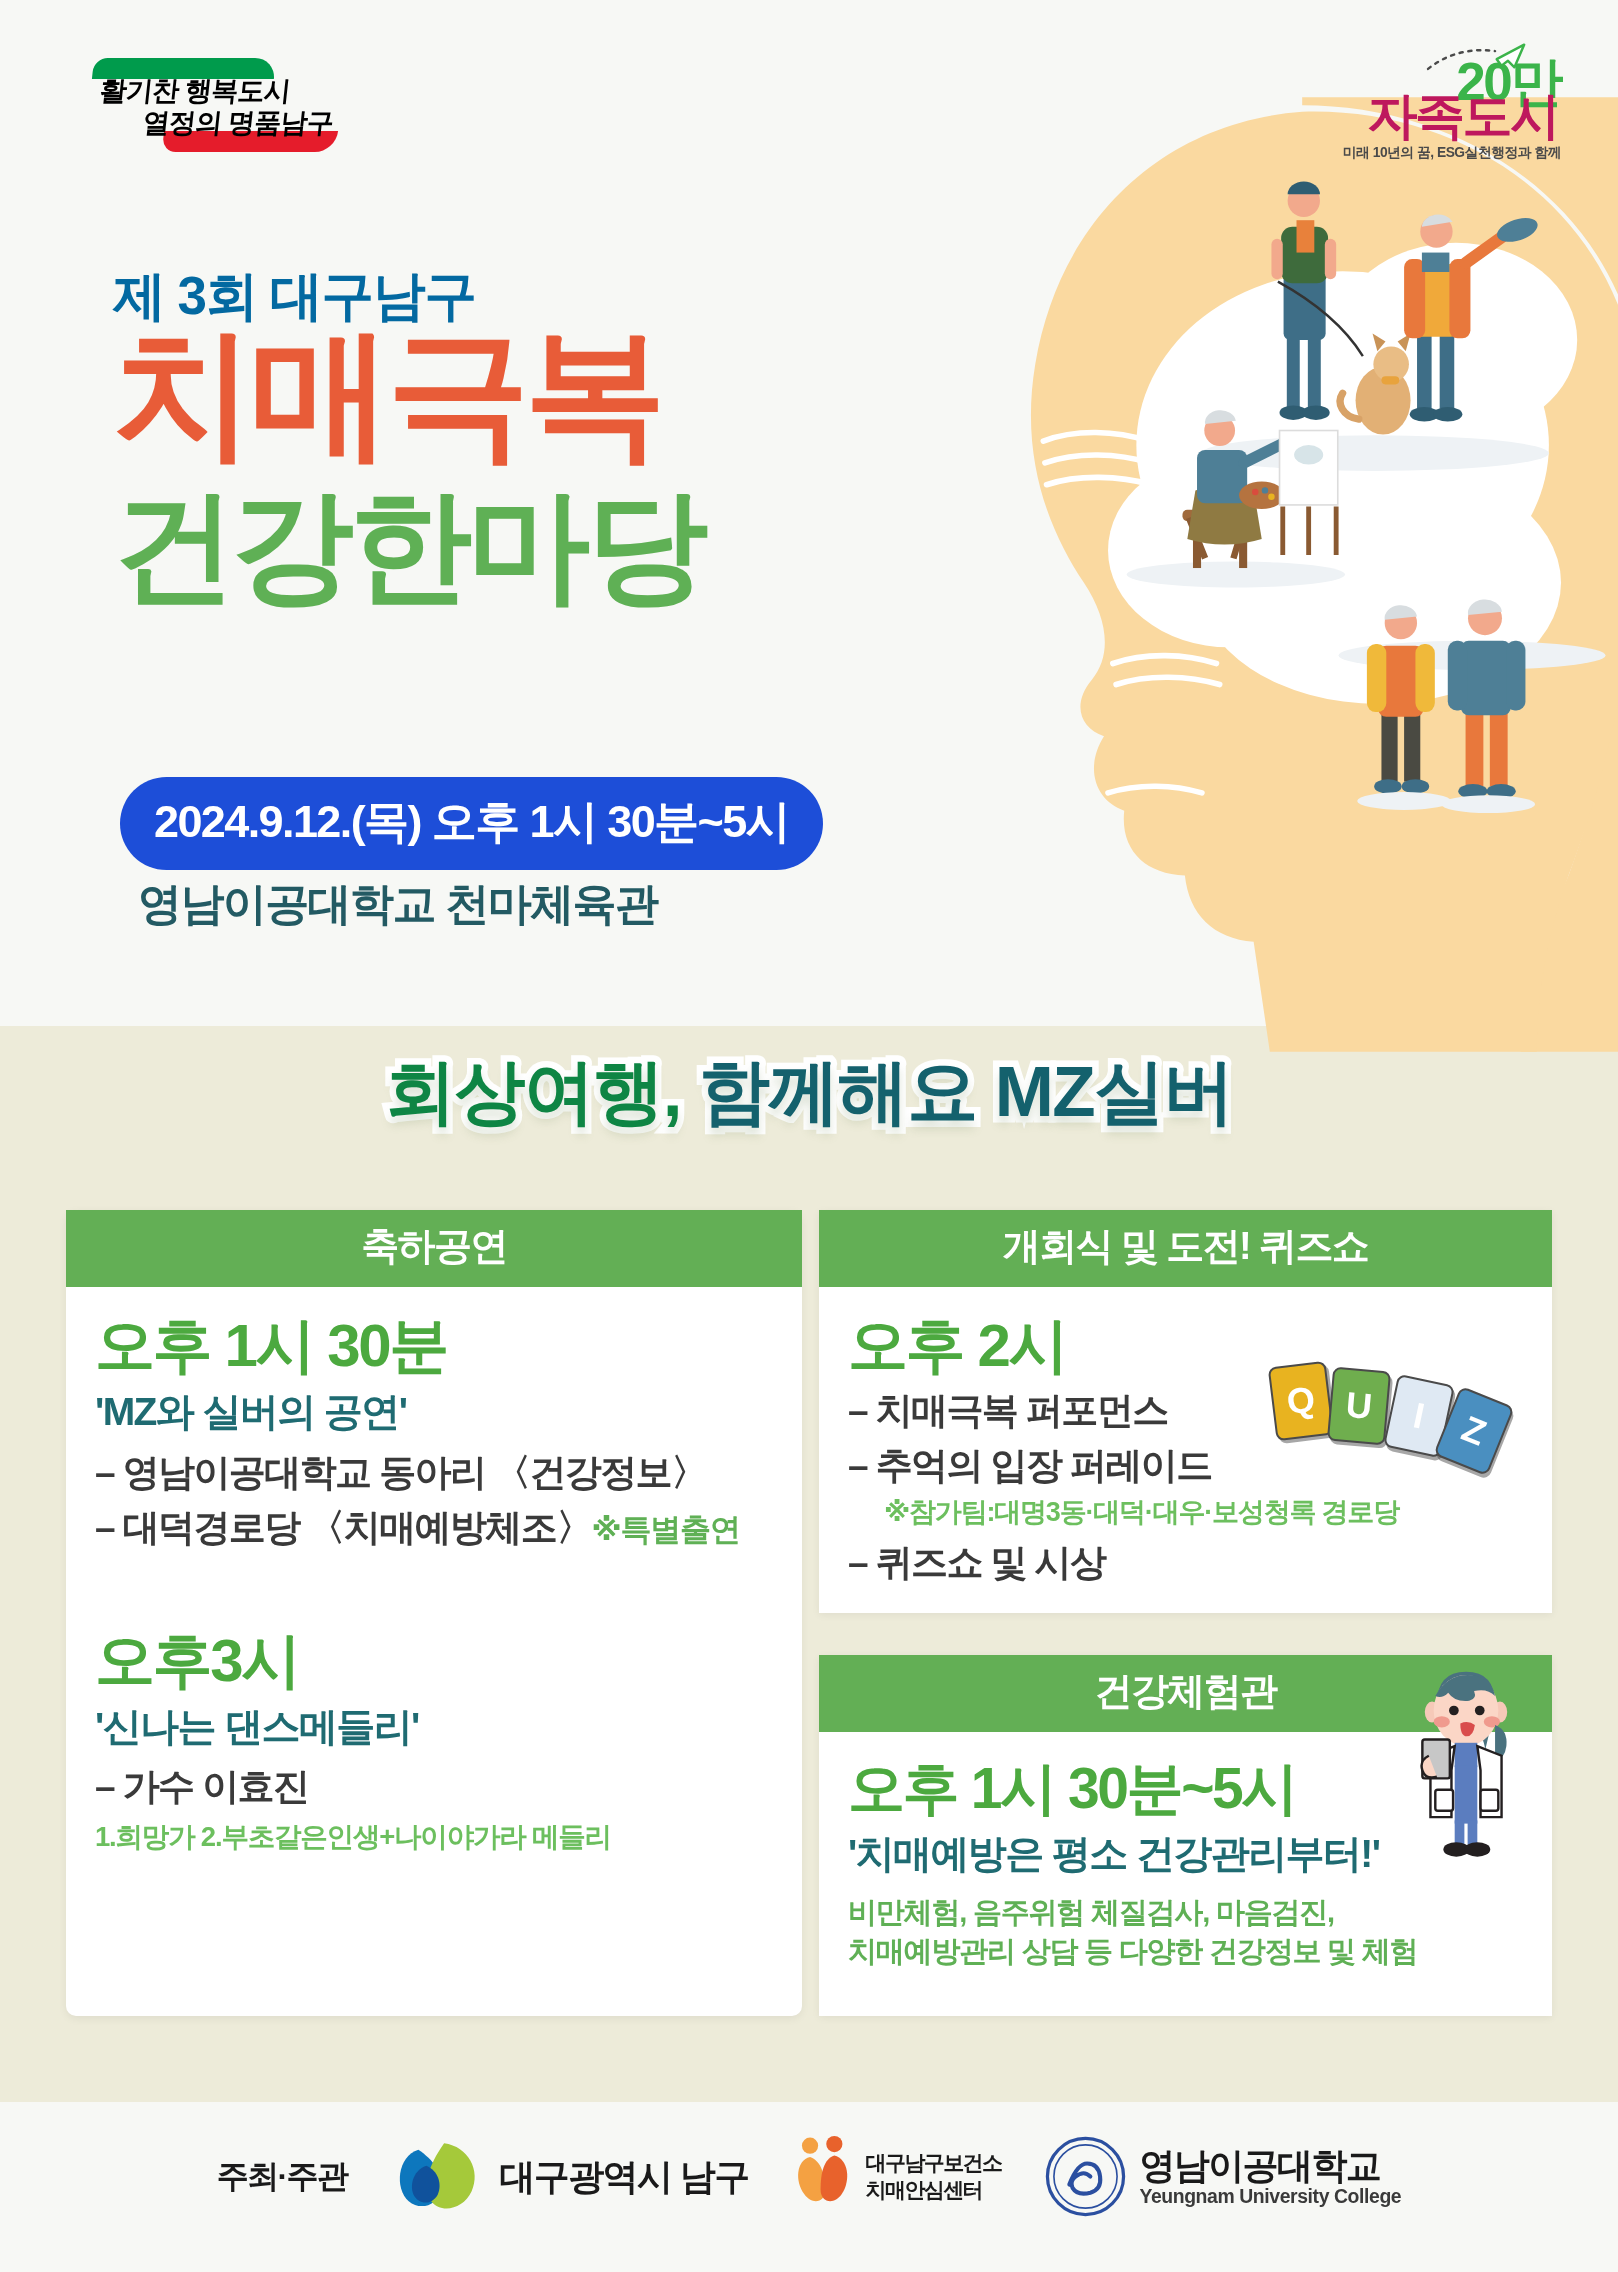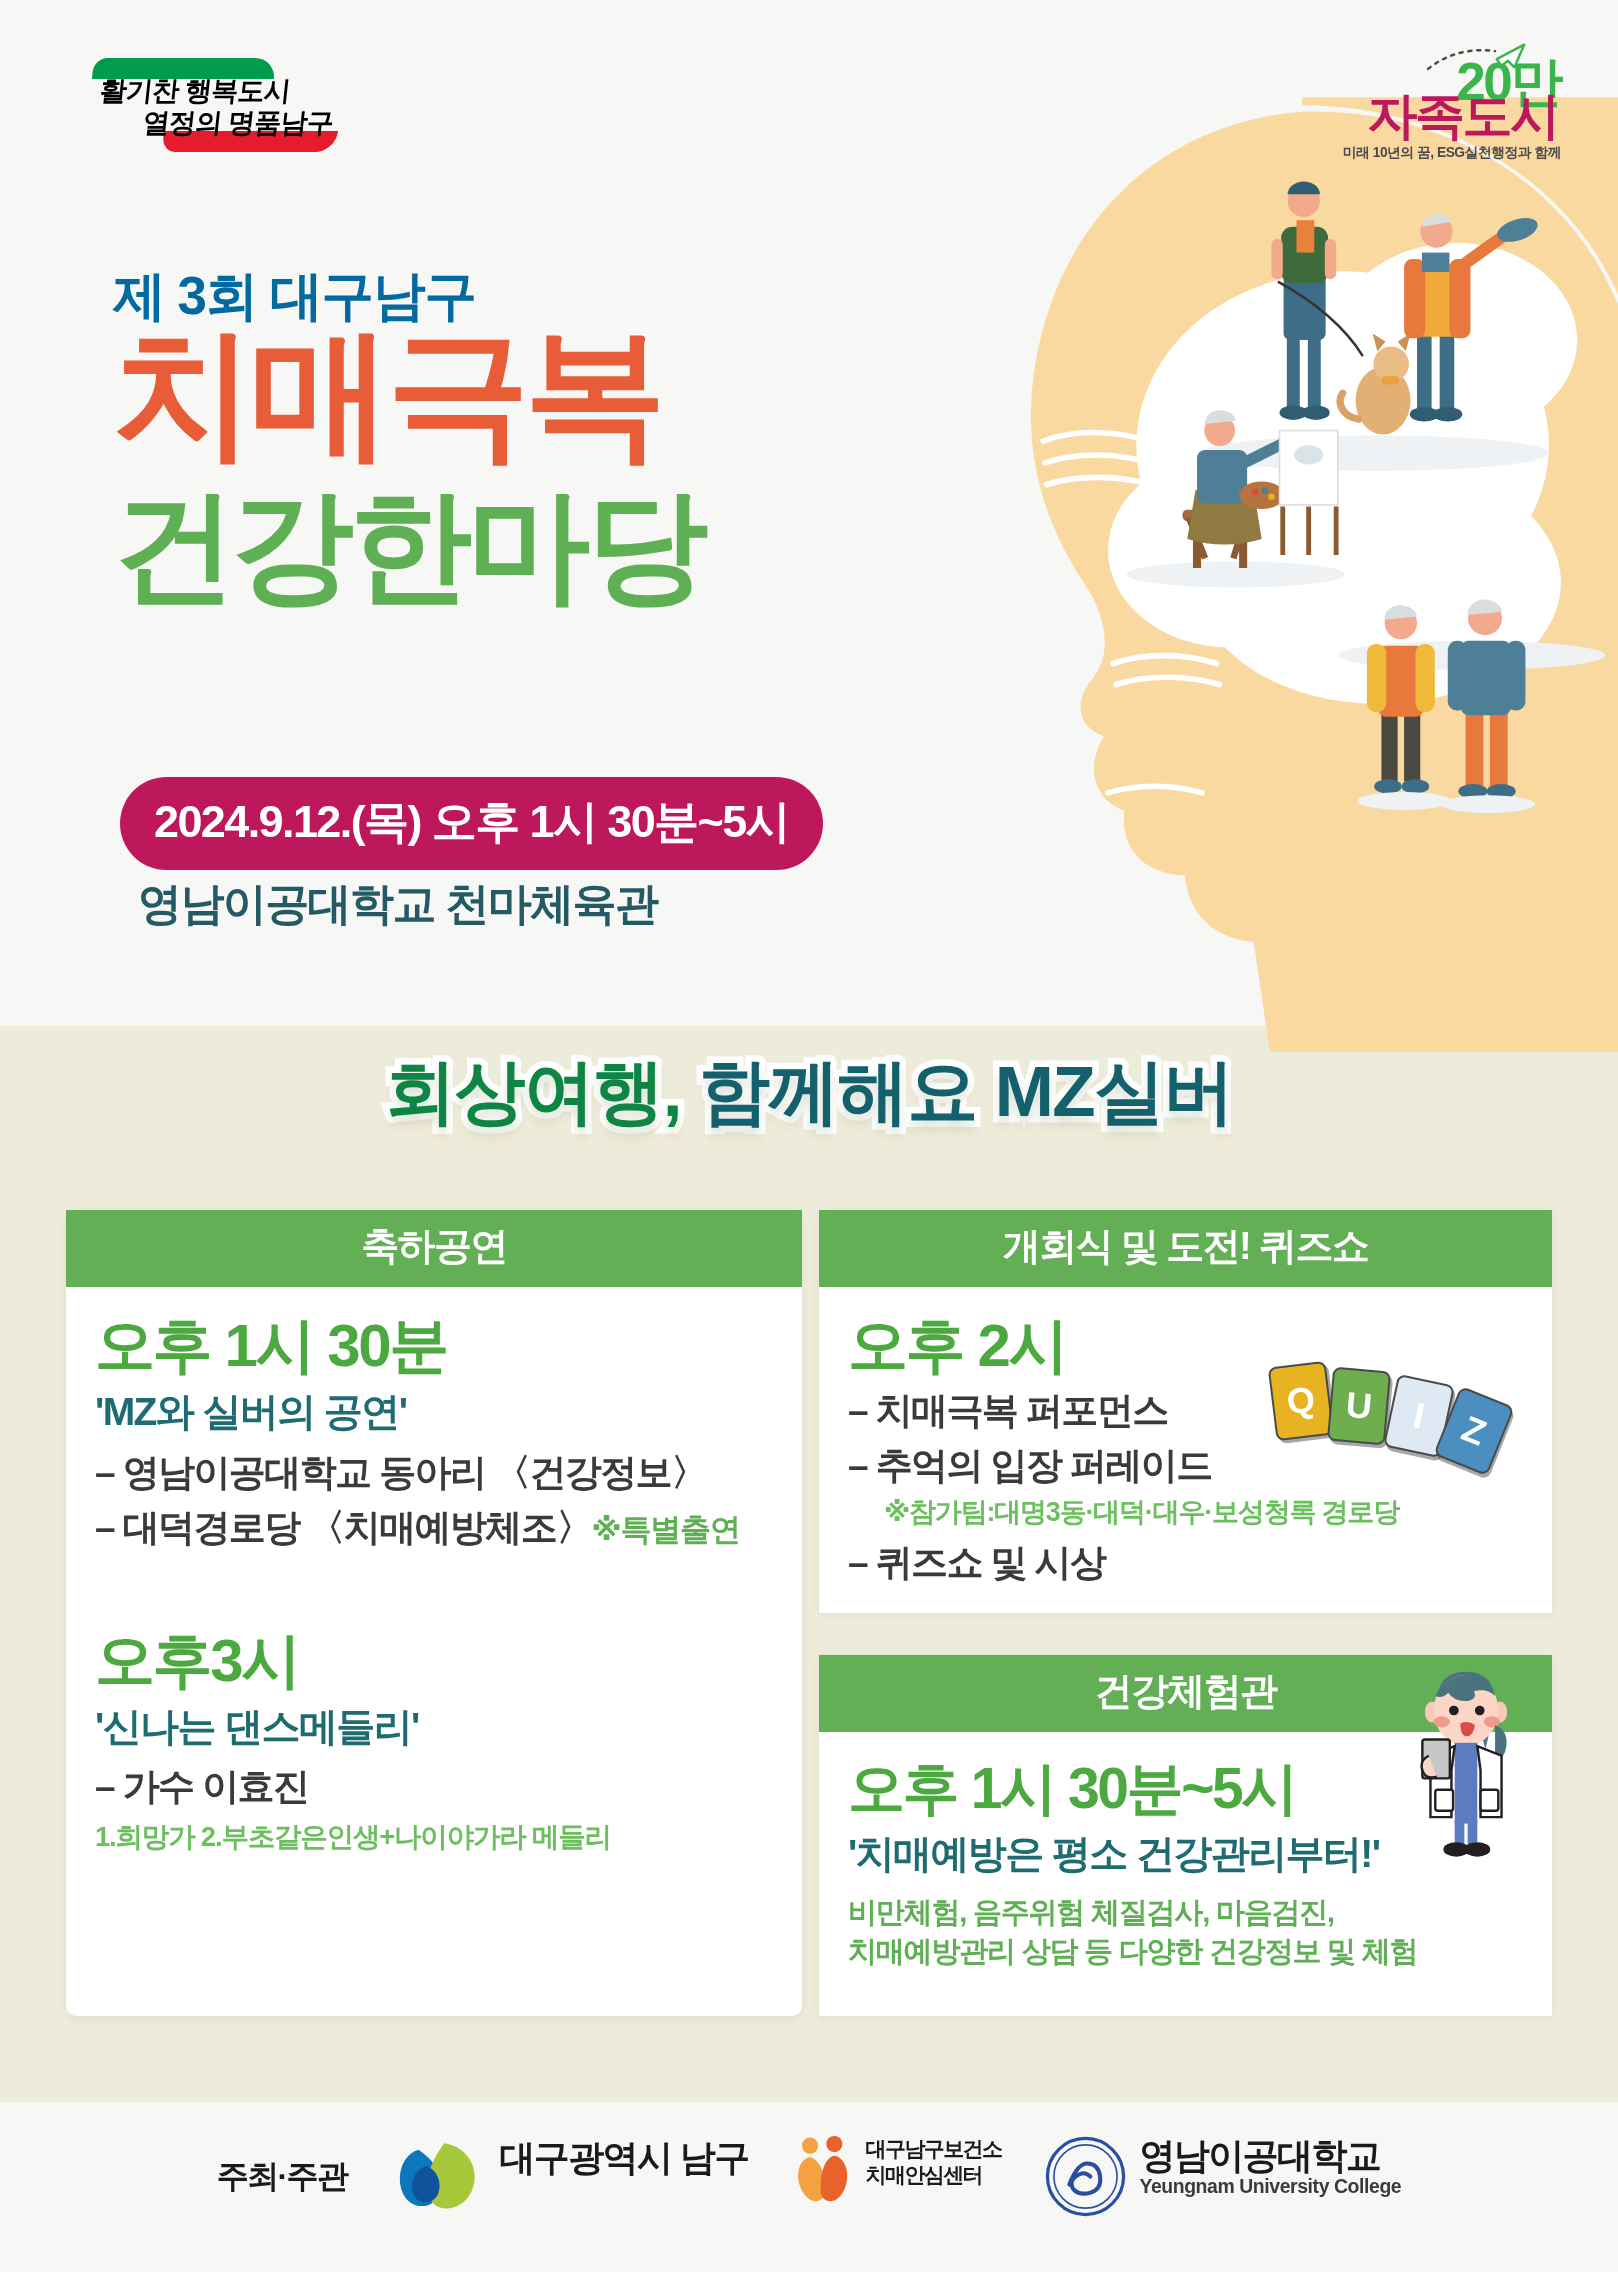--- a/index.html
+++ b/index.html
@@ -92,21 +92,21 @@
     letter-spacing: -4.9px; line-height: 1.0;
   }
   .title-main2 {
     position: absolute; left: 113px; top: 484px;
     font-size: 123px; font-weight: 900; color: #5fb055;
     letter-spacing: -4.9px; line-height: 1.0;
   }
 
   .date-pill {
     position: absolute; left: 120px; top: 777px;
-    background: #be185d; color: #ffffff;
+    background: #1d4ed8; color: #ffffff;
     border-radius: 57px;
     padding: 14.6px 34px 18px 34px;
     font-size: 45px; font-weight: 800; letter-spacing: -1.6px;
     white-space: nowrap;
   }
   .venue {
     position: absolute; left: 138px; top: 875px;
     font-size: 44px; font-weight: 800; color: #235a63;
     letter-spacing: -1.6px;
   }
@@ -196,21 +196,21 @@
   .doctor { position: absolute; right: 4.9px; top: -70px; width: 162px; height: 202px; }
 
   
   .footer {
     position: absolute; left: 0; top: 2136px; width: 1618px;
     display: flex; align-items: center; justify-content: center; gap: 44px;
   }
   .host-label {
     font-size: 32px; font-weight: 800; color: #1a1a1a; letter-spacing: -1.6px;
   }
-  .logo-unit { display: flex; gap: 13px; }
+  .logo-unit { display: flex; align-items: center; gap: 13px; }
   .logo-unit .ltext {
     font-size: 36px; font-weight: 800; color: #1a1a1a; letter-spacing: -1.6px;
     line-height: 1.1;
   }
   .logo-unit .ltext.small {
     font-size: 21px; line-height: 1.25;
   }
   .logo-unit .ltext .en {
     display: block; font-size: 19.4px; font-weight: 700; color: #3a3a3a; letter-spacing: -0.4px;
   }

